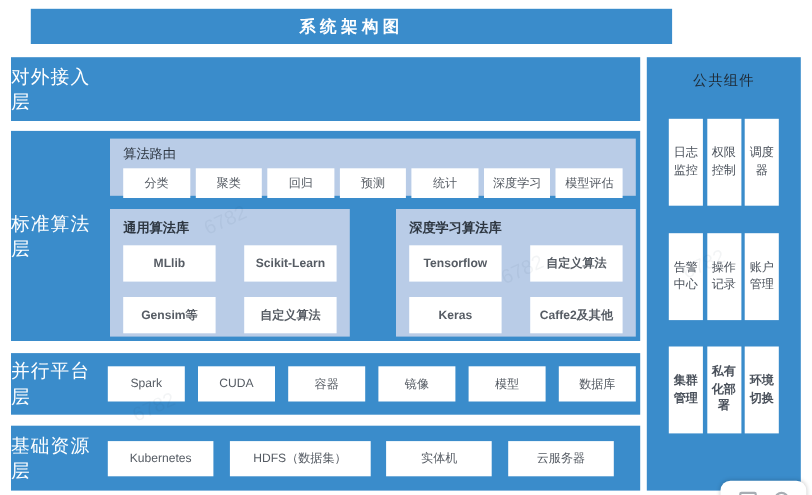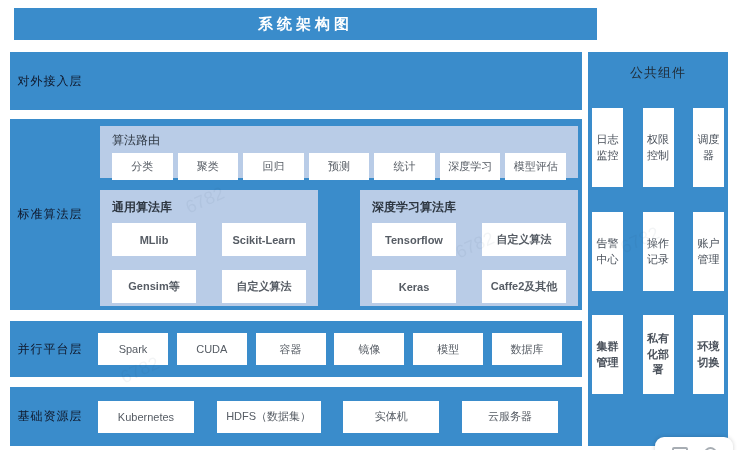--- a/index.html
+++ b/index.html
@@ -1,53 +1,53 @@
 <!DOCTYPE html>
 <html><head>
 <meta charset="utf-8">
 <style>
   html,body{margin:0;padding:0;background:#fff;}
   .stage{position:relative;width:738px;height:450px;background:#ffffff;overflow:hidden;
          font-family:"Liberation Sans",sans-serif;}
   .blue{background:#3a8ccb;}
-  .titlebar{position:absolute;left:14px;top:8px;width:583px;height:32px;
+  .titlebar{position:absolute;left:28px;top:8px;width:583px;height:32px;
             display:flex;align-items:center;justify-content:center;}
   .titlebar span{color:#ffffff;font-size:15px;font-weight:bold;letter-spacing:4px;}
   .layer{position:absolute;left:10px;width:572px;display:flex;}
   .l1{top:52px;height:58px;}
   .l2{top:119px;height:191px;}
   .l3{top:321px;height:56px;}
   .l4{top:387px;height:59px;}
   .layer-label{width:80px;display:flex;align-items:center;justify-content:center;
-               font-size:12px;color:#0f172a;letter-spacing:1px;flex:0 0 80px;}
+               font-size:17px;color:#ffffff;letter-spacing:1px;flex:0 0 80px;}
   .hrow{flex:1;display:flex;align-items:center;justify-content:space-between;
         padding-left:8px;}
   .l1row{padding-right:24px;}
-  .l3row{padding-right:20px;}
+  .l3row{padding-right:4px;}
   .l4row{padding-right:24px;}
   .box{background:#ffffff;display:flex;align-items:center;justify-content:center;
        font-size:11px;color:#565c64;height:32px;text-align:center;}
-  .w96{width:96px;} .w70{width:70px;} .w110{width:104px;text-align:right;}
+  .w96{width:96px;} .w70{width:70px;} .w110{width:128px;text-align:right;}
   .l2inner{position:absolute;left:90px;top:0;right:4px;bottom:0;}
   .panel{background:#b9cce7;}
   .panel-title{font-size:12px;color:#2e3742;padding:6px 0 0 12px;}
   .routing{margin-top:7px;height:52px;}
   .routing-row{display:flex;gap:5px;padding:4px 12px 0;}
   .routing-row .cell{flex:1;height:27px;background:#fff;display:flex;align-items:center;
                      justify-content:center;font-size:11px;color:#565c64;}
   .libs{margin-top:12px;display:flex;justify-content:space-between;font-weight:bold;}
   .lib{width:218px;height:116px;box-sizing:border-box;}
   .lib .panel-title{padding-top:9px;}
   .lib-grid{display:grid;grid-template-columns:1fr 1fr;gap:14px 26px;padding:7px 12px 0;}
   .lib-grid .box{height:33px;width:auto;}
   .common{position:absolute;left:588px;top:52px;width:140px;height:394px;
           display:flex;flex-direction:column;}
   .common-title{text-align:center;margin-top:12px;font-size:13px;color:#1f2a35;
                 letter-spacing:1px;}
-  .common-row{display:flex;justify-content:space-between;padding:0 4px;}
+  .common-row{display:flex;justify-content:space-between;padding:0 20px;}
   .r1{margin-top:26px;} .r2{margin-top:25px;} .r3{margin-top:24px;font-weight:bold;}
   .vbox{width:31px;height:79px;background:#fff;display:flex;align-items:center;
         justify-content:center;text-align:center;font-size:11px;line-height:1.4;
         color:#49505a;word-break:break-all;}
   .float-widget{position:absolute;left:655px;top:437px;width:78px;height:26px;
                 background:#fff;border-radius:9px 9px 0 0;
                 box-shadow:0 0 4px rgba(0,0,0,.18);display:flex;align-items:center;
                 justify-content:center;gap:16px;padding-top:6px;box-sizing:border-box;}
   .ic-rect{width:12px;height:8px;border:2px solid #a7adb3;border-radius:2px;display:block;}
   .ic-circ{width:9px;height:9px;border:2px solid #a7adb3;border-radius:50%;display:block;}

